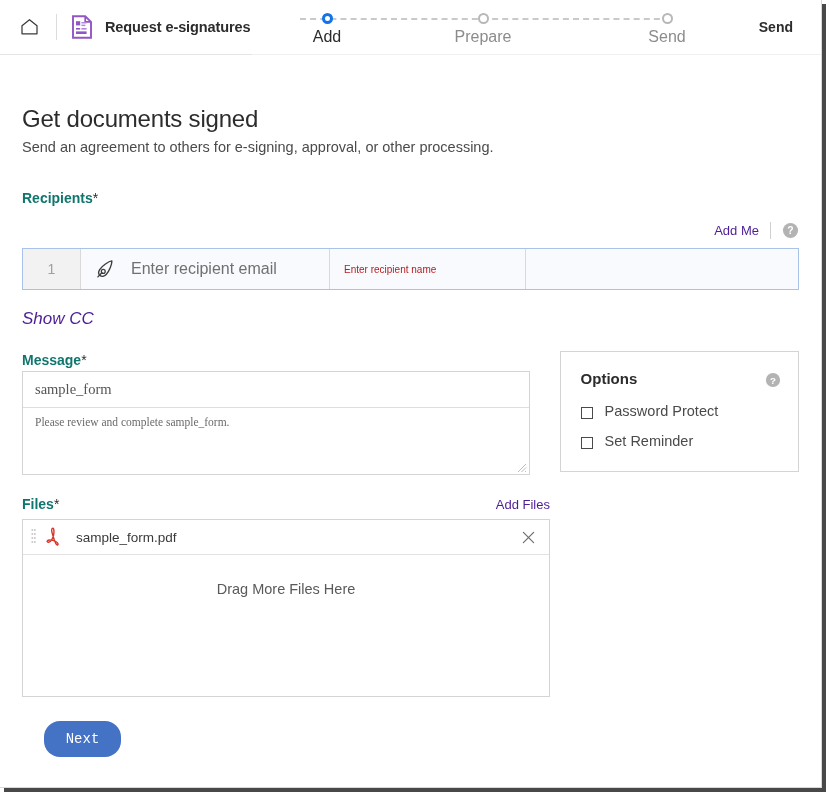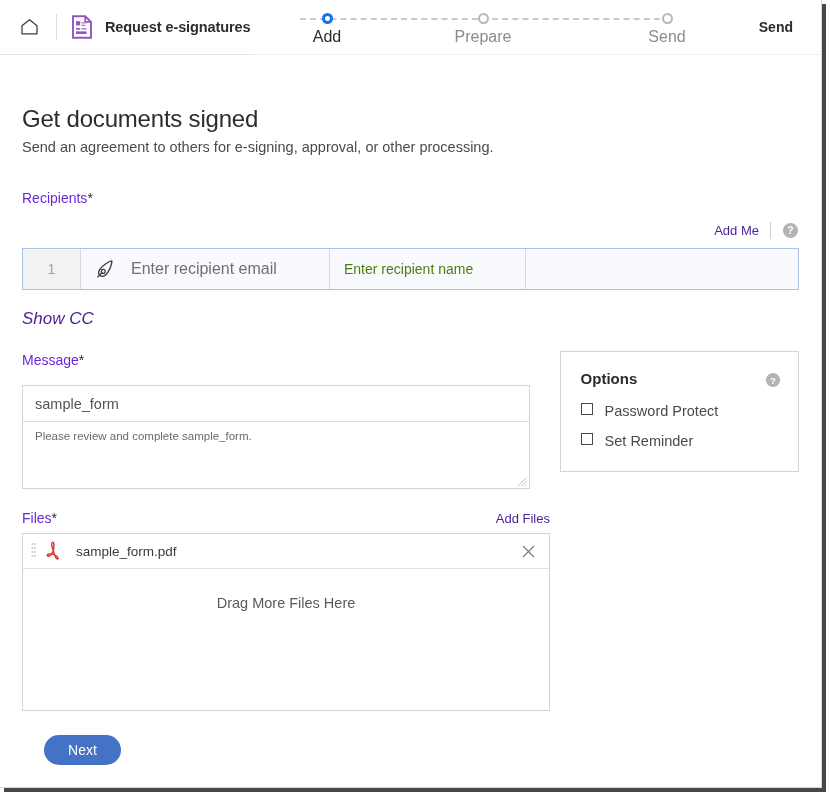--- a/index.html
+++ b/index.html
@@ -129,22 +129,22 @@
     letter-spacing: -0.2px;
   }
   .page-sub {
     font-size: 14.5px;
     color: #4b4b4b;
     margin: 0 0 34px 0;
   }
 
   .section-label {
     font-size: 14px;
-    font-weight: normal;
-    color: #6d28d9;
+    font-weight: bold;
+    color: #0f766e;
     display: inline-block;
   }
   .req { color: #2c2c2c; font-weight: normal; }
 
   
   .recip-head { height: 20px; }
   .recip-tools {
     display: flex;
     align-items: center;
     justify-content: flex-end;
@@ -195,45 +195,46 @@
     padding-left: 2px;
     font-size: 16px;
     color: #707070;
     border-right: 1px solid #d9d9d9;
     cursor: text;
   }
   .recip-name {
     flex: 0 0 196px;
     display: flex; align-items: center;
     padding-left: 14px;
-    font-size: 14px;
-    color: #4d7c0f;
+    font-size: 10px;
+    color: #b91c1c;
     border-right: 1px solid #d9d9d9;
     cursor: text;
   }
   .recip-extra { flex: 1; cursor: text; }
 
   .showcc {
     display: inline-block;
     margin-top: 19px;
     font-size: 17px;
     font-style: italic;
   }
 
   
   .mid-wrap {
     display: flex;
     margin-top: 22px;
     align-items: flex-start;
   }
   .msg-col { width: 528px; }
   .msg-box {
-    margin-top: 16px;
+    margin-top: 2px;
     border: 1px solid #d4d4d4;
     background: #fff;
+    font-family: Liberation Serif, serif;
   }
   .msg-subject {
     height: 36px;
     display: flex; align-items: center;
     padding: 0 12px;
     font-size: 14.5px;
     color: #555;
     border-bottom: 1px solid #dedede;
     cursor: text;
   }
@@ -270,21 +271,21 @@
     margin: 0 0 16px 0;
   }
   .opt-help {
     position: absolute;
     right: 17px; top: 20px;
     width: 16px; height: 16px;
     cursor: pointer;
   }
   .opt-row {
     display: flex;
-    align-items: flex-start;
+    align-items: flex-end;
     margin-bottom: 14px;
     cursor: pointer;
   }
   .cbox {
     width: 12px; height: 12px;
     border: 1.6px solid #4a4a4a;
     background: #fff;
     margin-right: 12px;
     flex: 0 0 12px;
   }
@@ -340,25 +341,25 @@
     cursor: pointer;
   }
 
   
   .footer { padding: 24px 0 0 22px; }
   .next-btn {
     background: #4472c4;
     color: #fff;
     border: none;
     border-radius: 16px;
-    height: 30px;
+    height: 36px;
     min-width: 77px;
     padding: 0 18px;
     font-size: 14px;
-    font-family: Liberation Sans, sans-serif;
+    font-family: Liberation Mono, monospace;
     cursor: pointer;
   }
 </style>
 </head>
 <body>
 
 <div id="app">
 
   <div class="header">
 

